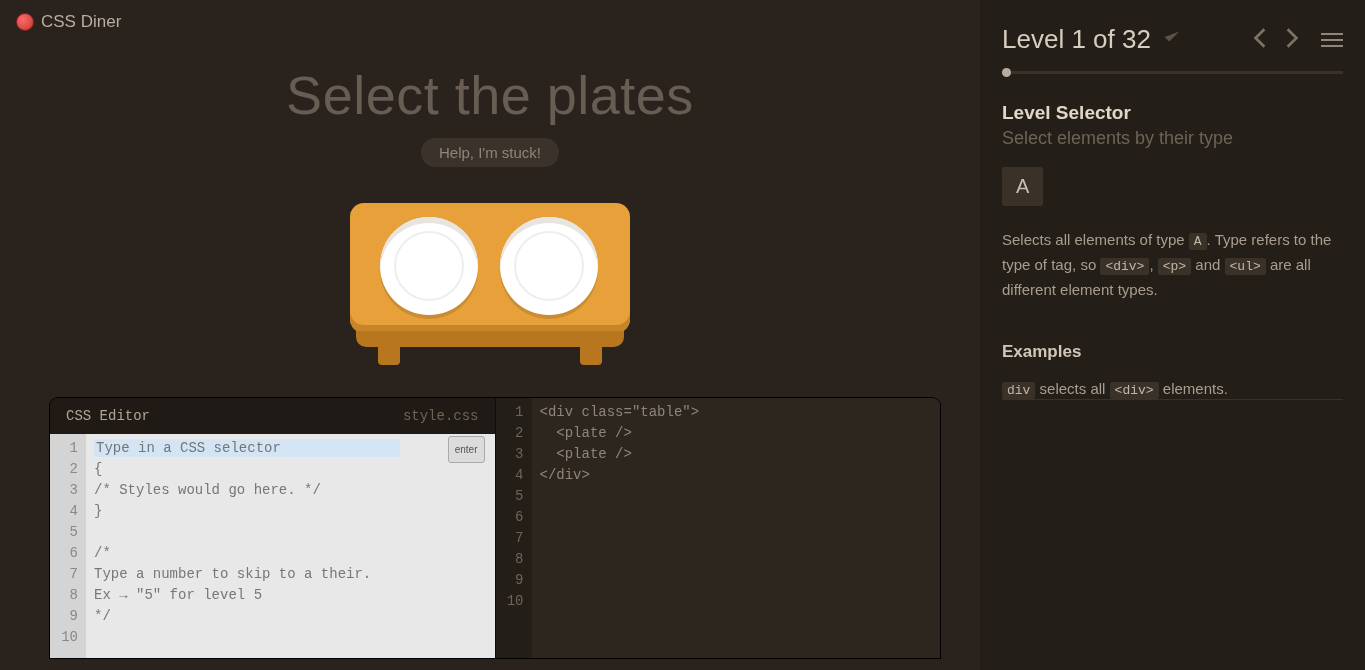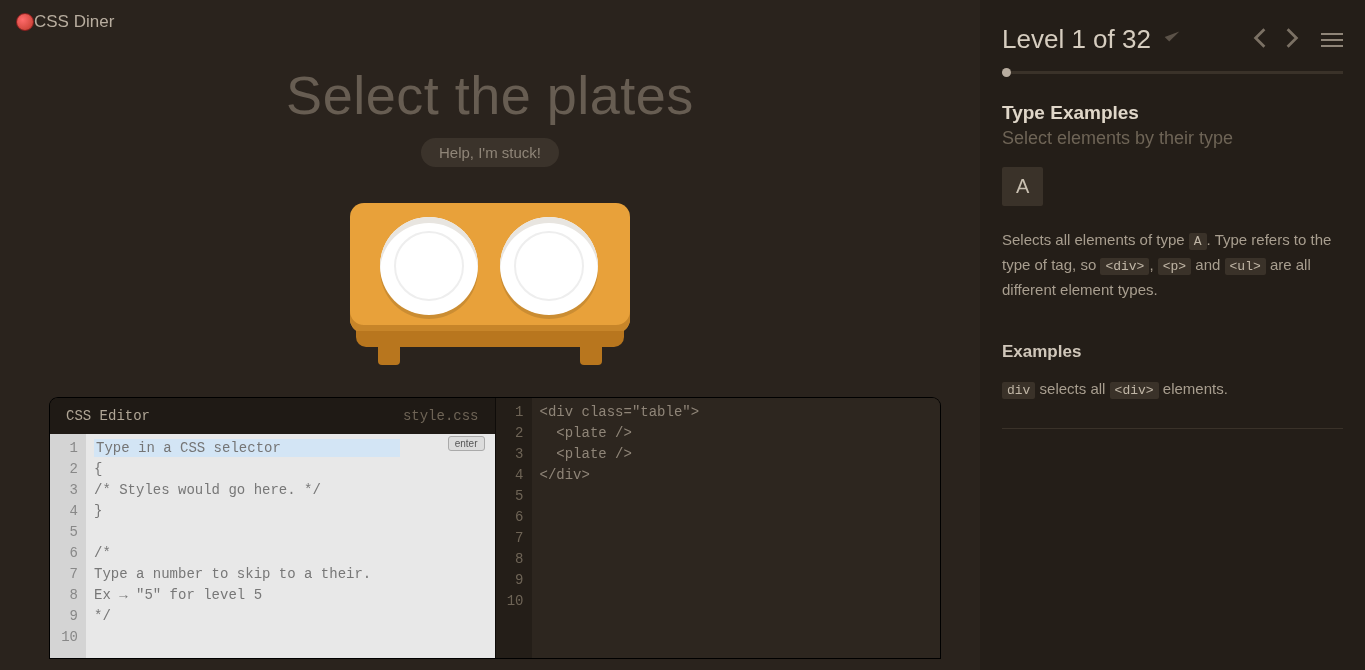--- a/index.html
+++ b/index.html
@@ -12,21 +12,21 @@
   overflow: hidden;
   position: relative;
 }
 .header {
   display: flex;
   justify-content: space-between;
   align-items: center;
   padding: 8px 16px;
   height: 44px;
 }
-.logo-area { display: flex; align-items: center; gap: 0; }
+.logo-area { display: flex; align-items: center; gap: 7px; }
 .logo-dot {
   width: 18px; height: 18px;
   background: radial-gradient(circle at 35% 35%, #ff6b6b, #c0392b);
   border-radius: 50%;
   border: 1px solid #8b2020;
 }
 .app-title { color: #b8ad9f; font-size: 17px; }
 .share-area { display: flex; align-items: center; gap: 14px; }
 .share-text { color: #b8ad9f; font-size: 16px; }
 .share-icon { width: 20px; height: 20px; display: inline-flex; align-items: center; justify-content: center; }
@@ -171,21 +171,21 @@
   outline: none;
 }
 .enter-btn {
   position: absolute;
   right: 10px;
   top: 2px;
   background: #dcdcdc;
   border: 1px solid #aaa;
   color: #555;
   font-size: 10px;
-  padding: 1px 6px;
+  padding: 7px 6px;
   border-radius: 3px;
   cursor: pointer;
 }
 .code-line { color: #777; white-space: pre; }
 .pane.html .code-line { color: #8f8578; }
 
 .sidebar {
   position: absolute;
   right: 0; top: 0;
   width: 385px;
@@ -250,21 +250,21 @@
   padding: 1px 5px;
   border-radius: 2px;
   font-family: "Courier New", monospace;
   font-size: 13px;
 }
 .examples-title { color: #d0c7ba; font-size: 17px; font-weight: 600; margin-top: 40px; }
 .example-line {
   color: #a89e8f;
   font-size: 15px;
   margin-top: 18px;
-  padding-bottom: 30px;
+  padding-bottom: 1px;
   border-bottom: 1px solid #3a3229;
 }
 </style>
 </head>
 <body>
 
 <div class="header">
   <div class="logo-area">
     <div class="logo-dot"></div>
     <span class="app-title">CSS Diner</span>
@@ -389,21 +389,21 @@
           <span></span>
           <span></span>
           <span></span>
         </div>
     </div>
   </div>
   <div class="progress">
     <div class="progress-knob"></div>
   </div>
 
-  <div class="selector-title">Type Examples</div>
+  <div class="selector-title">Level Selector</div>
   <div class="selector-sub">Select elements by their type</div>
   <div class="syntax-box">A</div>
 
   <div class="description" id="desc">Selects all elements of type <span class="tag-chip">A</span>. Type refers to the type of tag, so <span class="tag-chip">&lt;div&gt;</span>, <span class="tag-chip">&lt;p&gt;</span> and <span class="tag-chip">&lt;ul&gt;</span> are all different element types.</div>
 
   <div class="examples-title">Examples</div>
   <div id="examples">
       <div class="example-line"><span class="tag-chip">div</span> selects all <span class="tag-chip">&lt;div&gt;</span> elements.</div>
     </div>
 </div>

